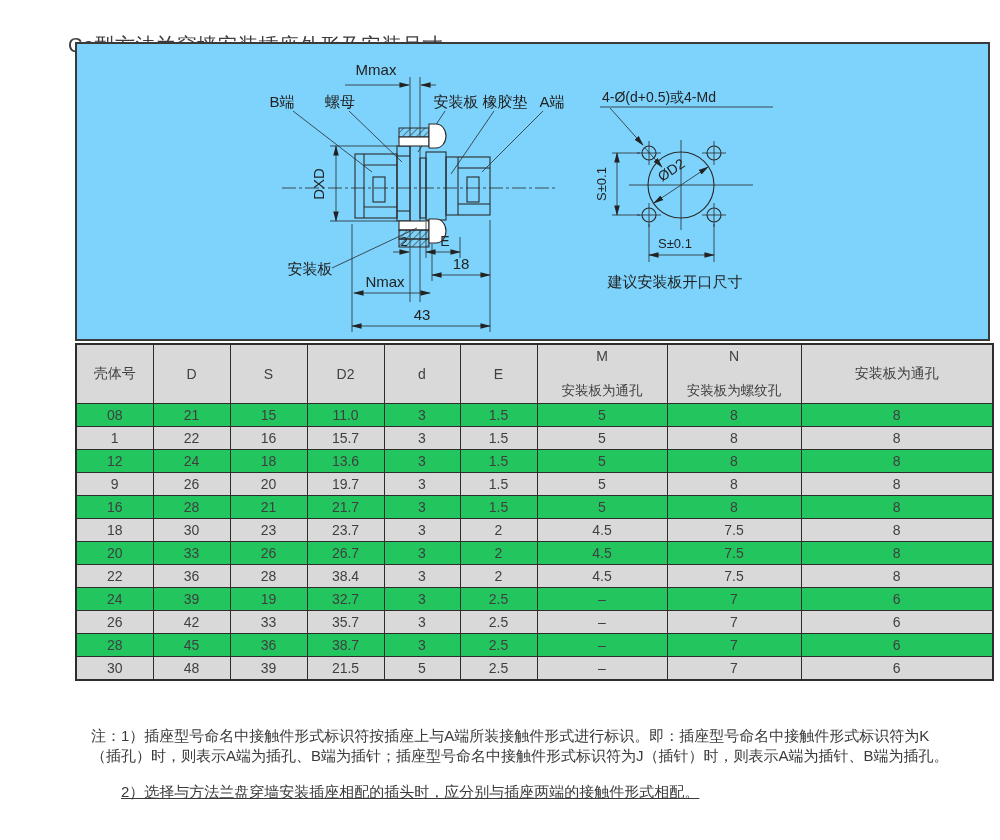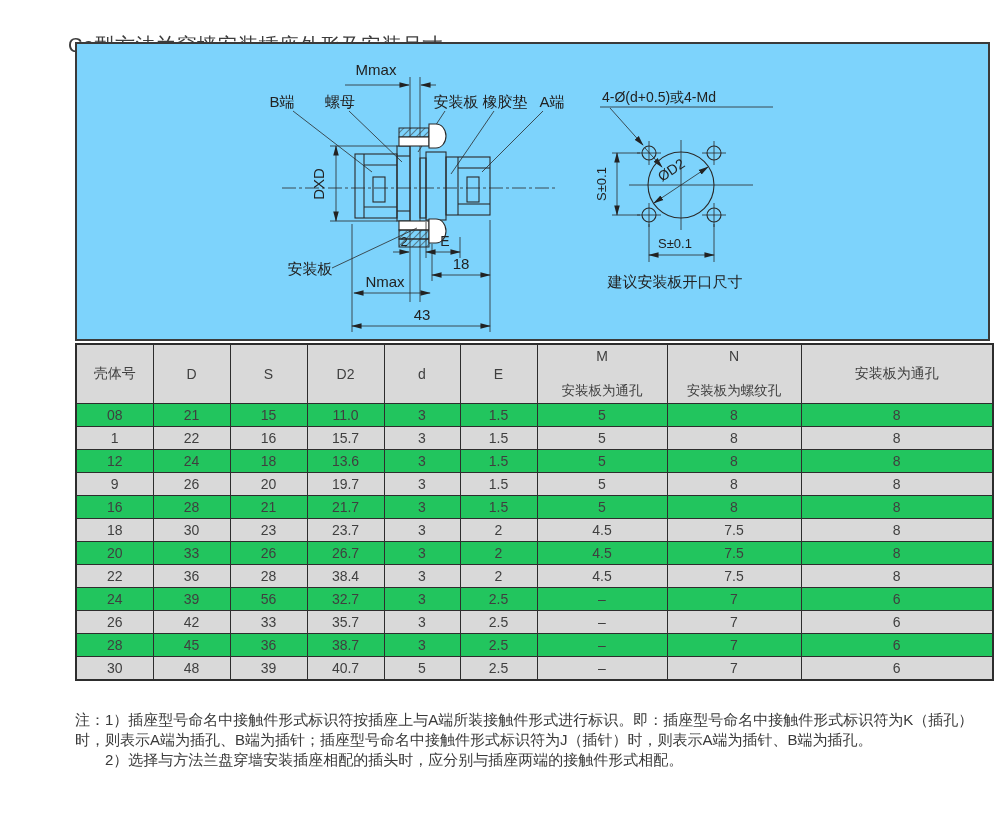--- a/index.html
+++ b/index.html
@@ -16,22 +16,22 @@
   }
   .dims-table th,.dims-table td{
     border:1px solid #2d2d2d;text-align:center;vertical-align:middle;
     padding:0;font-weight:normal;overflow:hidden;white-space:nowrap;
   }
   .dims-table thead tr{height:59px;background:#d9d9d9;}
   .dims-table tbody tr{height:22px;line-height:22px;background:#22c55e;}
   .dims-table tbody tr.alt{background:#d9d9d9;}
   .th-sub{display:block;font-size:13.5px;margin-top:18px;}
   .notes{position:absolute;left:75px;top:710px;width:900px;font-size:15px;line-height:20px;color:#3a3a3a;}
-  .note{margin:0;}
-  .note.indent{padding-left:30px;}
+  .note{margin:16px;}
+  .note.indent{padding-left:30px;text-decoration:underline;}
   svg text{fill:#222;}
   .ln{stroke:#2a2a2a;stroke-width:1.1;fill:none;}
   .thin{stroke:#2a2a2a;stroke-width:.8;fill:none;}
   .fillw{fill:#fff;stroke:#2a2a2a;stroke-width:1.1;}
 </style>
 </head>
 <body>
 
 <div class="page-title">Ca型方法兰穿墙安装插座外形及安装尺寸</div>
 
@@ -270,21 +270,21 @@
         <td>38.4</td>
         <td>3</td>
         <td>2</td>
         <td>4.5</td>
         <td>7.5</td>
         <td>8</td>
       </tr>
       <tr>
         <td>24</td>
         <td>39</td>
-        <td>56</td>
+        <td>19</td>
         <td>32.7</td>
         <td>3</td>
         <td>2.5</td>
         <td>–</td>
         <td>7</td>
         <td>6</td>
       </tr>
       <tr class="alt">
         <td>26</td>
         <td>42</td>
@@ -304,21 +304,21 @@
         <td>3</td>
         <td>2.5</td>
         <td>–</td>
         <td>7</td>
         <td>6</td>
       </tr>
       <tr class="alt">
         <td>30</td>
         <td>48</td>
         <td>39</td>
-        <td>40.7</td>
+        <td>21.5</td>
         <td>5</td>
         <td>2.5</td>
         <td>–</td>
         <td>7</td>
         <td>6</td>
       </tr>
     </tbody>
 </table>
 
 <div class="notes">

